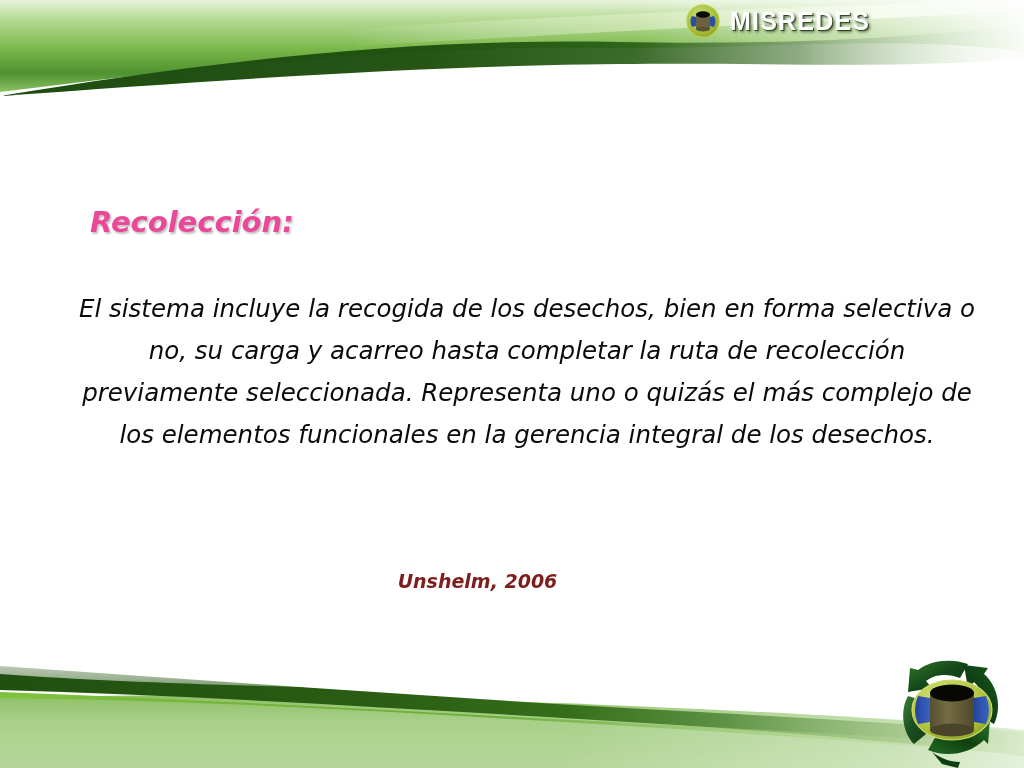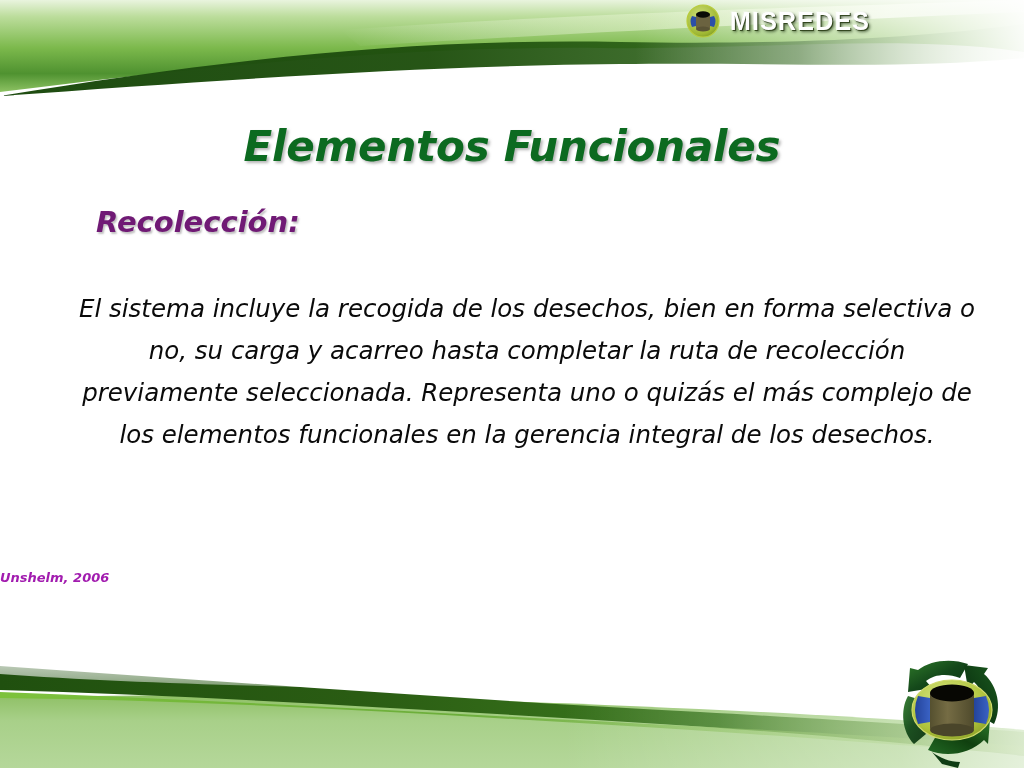--- a/index.html
+++ b/index.html
@@ -74,26 +74,26 @@
     font-weight: bold;
     color: #0c6a20;
     text-shadow: 2px 2px 3px rgba(120,120,120,.55);
     letter-spacing: -0.2px;
     white-space: nowrap;
   }
 
   
   .section-label {
     position: absolute;
-    left: 96px; top: 205px;
+    left: 90px; top: 205px;
     font-family: "DejaVu Sans", sans-serif;
     font-size: 29px;
     font-style: italic;
     font-weight: bold;
-    color: #701a75;
+    color: #ec4899;
     text-shadow: 1.5px 1.5px 2px rgba(140,140,140,.55);
     white-space: nowrap;
   }
 
   
   .body-copy {
     position: absolute;
     left: 62px; top: 288px;
     width: 900px;
     text-align: center;
@@ -104,26 +104,26 @@
     color: #0a0a0a;
     line-height: 42px;
     margin-left: 15px;
   }
 
   
   .citation {
     position: absolute;
     left: 0; top: 570px;
     width: 955px;
-    text-align: left;
+    text-align: center;
     font-family: "DejaVu Sans", sans-serif;
-    font-size: 13px;
+    font-size: 19px;
     font-style: italic;
     font-weight: bold;
-    color: #a21caf;
+    color: #7f1d1d;
     white-space: nowrap;
   }
 
   
   .bottom-band {
     position: absolute;
     left: 0; bottom: 0;
     width: 1024px;
     height: 130px;
     overflow: hidden;
@@ -201,21 +201,20 @@
         <path d="M6 12 Q3 17 6 23 L10 22 L10 13 Z" fill="#2b4fa8"></path>
         <path d="M28 12 Q31 17 28 23 L24 22 L24 13 Z" fill="#2b4fa8"></path>
         <rect x="10" y="10" width="14" height="15" rx="1.5" fill="#6b6340"></rect>
         <ellipse cx="17" cy="10.5" rx="7" ry="3.2" fill="#0a0a06"></ellipse>
         <ellipse cx="17" cy="25" rx="7" ry="2.6" fill="#5a5436"></ellipse>
       </svg>
     </span>
     <span class="brand-text">MISREDES</span>
   </div>
 
-  <div class="slide-title">Elementos Funcionales</div>
 
   <div class="section-label">Recolección:</div>
 
   <div class="body-copy">El sistema incluye la recogida de los desechos, bien en forma selectiva o no, su carga y acarreo hasta completar la ruta de recolección previamente seleccionada. Representa uno o quizás el más complejo de los elementos funcionales en la gerencia integral de los desechos.</div>
 
   <div class="citation">Unshelm, 2006</div>
 
   <div class="bottom-band">
     <svg viewBox="0 0 1024 130" preserveAspectRatio="none">
       <defs>

